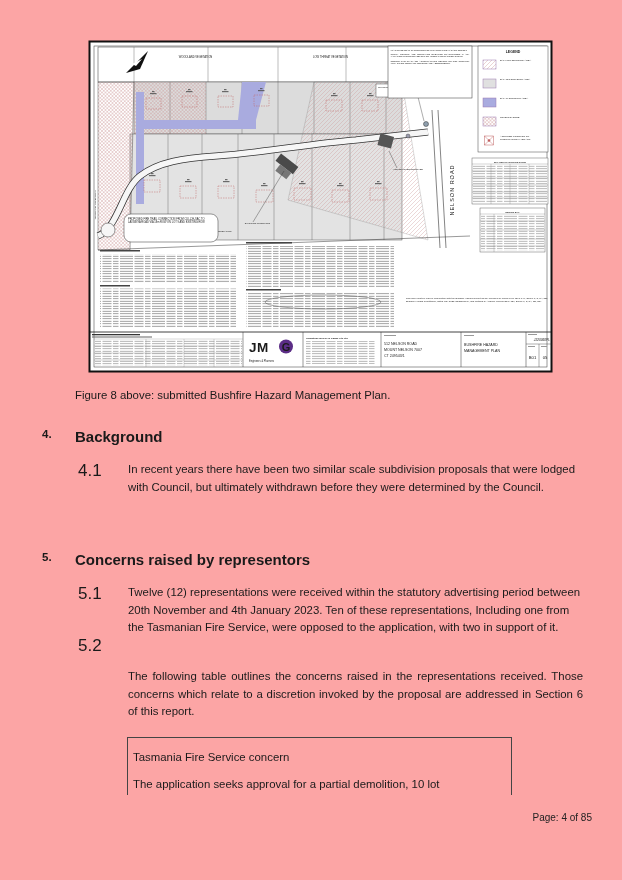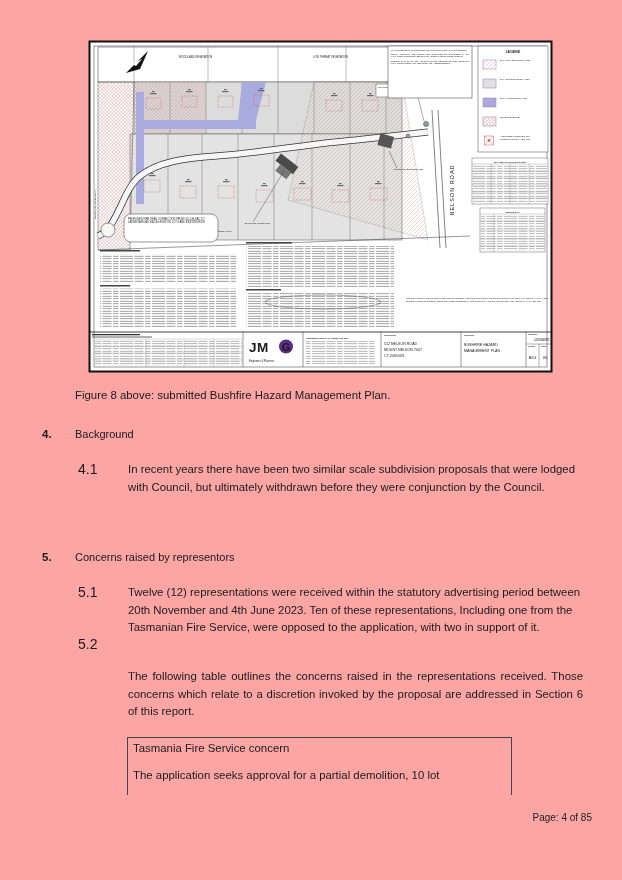--- a/index.html
+++ b/index.html
@@ -5,28 +5,28 @@
   html,body{margin:0;padding:0;background:#e8e8e8;}
   .page{
     position:relative;width:622px;height:880px;background:#fca5a5;
     margin:0 auto;overflow:hidden;
     font-family:"Liberation Sans",sans-serif;color:#1a1a1a;
   }
   .abs{position:absolute;}
   
   .caption{left:75px;top:389px;font-size:11.4px;}
   .sec-num{font-weight:bold;font-size:11.5px;left:42px;}
-  .sec-title{font-weight:normal;font-size:11px;left:75px;}
-  .item-num{font-size:14px;left:78px;}
+  .sec-title{font-weight:bold;font-size:15px;left:75px;}
+  .item-num{font-size:17px;left:78px;}
   .item-body{font-size:11.4px;left:128px;width:455px;line-height:17.6px;}
   .justified{text-align:justify;}
   .concern-box{
     left:127px;top:737px;width:385px;height:58px;
     border:1.2px solid #444;border-bottom:none;
-    padding:4px 5px;font-size:11.4px;box-sizing:border-box;
+    padding:13px 5px;font-size:11.4px;box-sizing:border-box;
   }
   .concern-title{margin:0;}
   .concern-line{margin:15px 0 0 0;}
   .footer{right:30px;top:812px;font-size:10px;color:#222;}
   
   svg text{font-family:"Liberation Sans",sans-serif;fill:#1a1a1a;}
   .fo{font-family:"Liberation Sans",sans-serif;color:#1a1a1a;line-height:1.18;}
   .fo p{margin:0 0 3px 0;}
   .fo-c{text-align:center;}
   .fo-j{text-align:justify;}
@@ -293,27 +293,27 @@
       </g>
     </g>
   </svg>
 
   <div class="abs caption">Figure 8 above: submitted Bushfire Hazard Management Plan.</div>
 
   <div class="abs sec-num" style="top:428px">4.</div>
   <div class="abs sec-title" style="top:428px">Background</div>
 
   <div class="abs item-num" style="top:461px">4.1</div>
-  <div class="abs item-body" style="top:461px">In recent years there have been two similar scale subdivision proposals that were lodged with Council, but ultimately withdrawn before they were conjunction by the Council.</div>
+  <div class="abs item-body" style="top:461px">In recent years there have been two similar scale subdivision proposals that were lodged with Council, but ultimately withdrawn before they were determined by the Council.</div>
 
   <div class="abs sec-num" style="top:551px">5.</div>
   <div class="abs sec-title" style="top:551px">Concerns raised by representors</div>
 
   <div class="abs item-num" style="top:584px">5.1</div>
-  <div class="abs item-body" style="top:584px">Twelve (12) representations were received within the statutory advertising period between 20th November and 4th June 2023.  Ten of these representations, Including one from the Tasmanian Fire Service, were opposed to the application, with two in support of it.</div>
+  <div class="abs item-body" style="top:584px">Twelve (12) representations were received within the statutory advertising period between 20th November and 4th January 2023.  Ten of these representations, Including one from the Tasmanian Fire Service, were opposed to the application, with two in support of it.</div>
 
   <div class="abs item-num" style="top:636px">5.2</div>
   <div class="abs item-body justified" style="top:668px">The following table outlines the concerns raised in the representations received. Those concerns which relate to a discretion invoked by the proposal are addressed in Section 6 of this report.</div>
 
   <div class="abs concern-box">
     <p class="concern-title">Tasmania Fire Service concern</p>
     <p class="concern-line">The application seeks approval for a partial demolition, 10 lot</p>
   </div>
 
   <div class="abs footer">Page: 4 of 85</div>

